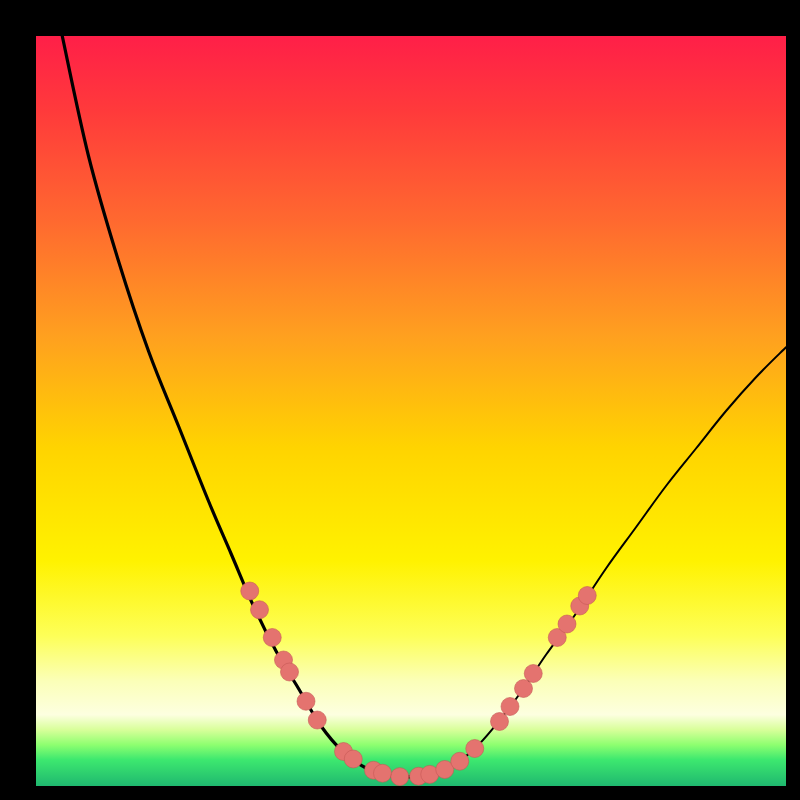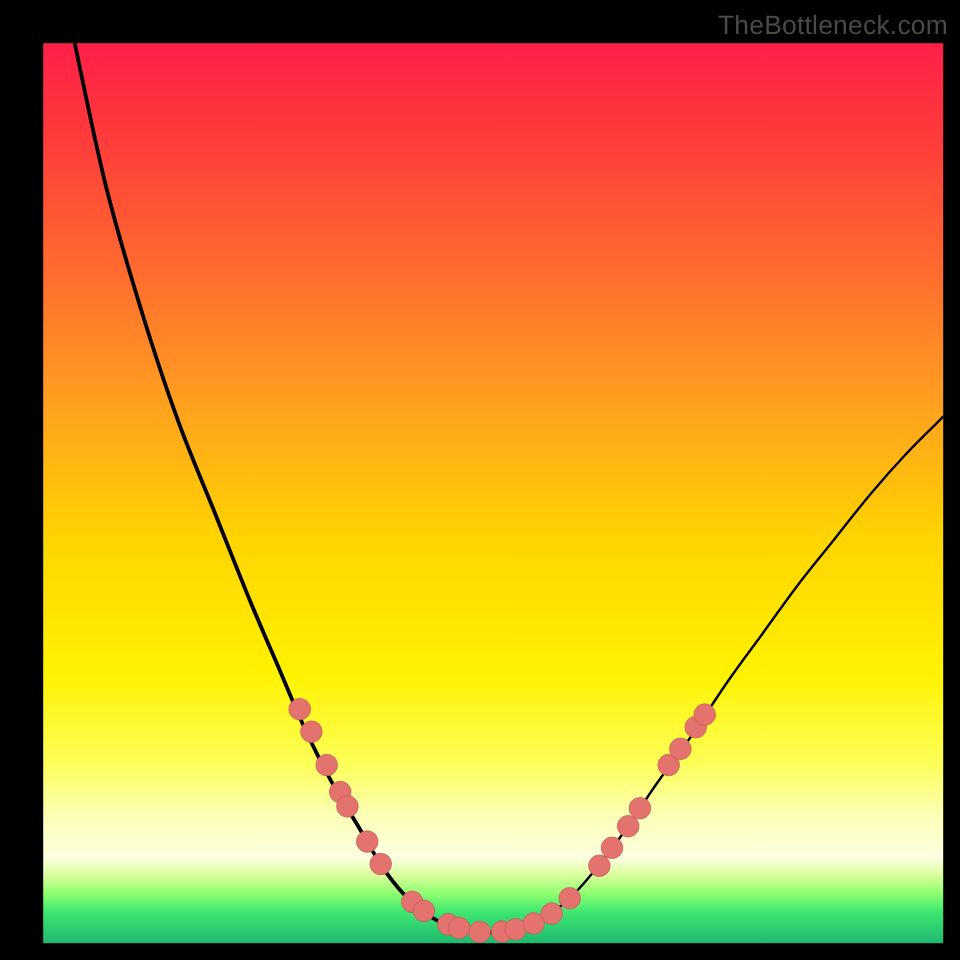--- a/index.html
+++ b/index.html
@@ -71,15 +71,14 @@
         <circle cx="474.00" cy="670.50" r="9" fill="#e4736f" stroke="#c65955" stroke-width="0.6"></circle>
         <circle cx="487.50" cy="652.50" r="9" fill="#e4736f" stroke="#c65955" stroke-width="0.6"></circle>
         <circle cx="497.25" cy="637.50" r="9" fill="#e4736f" stroke="#c65955" stroke-width="0.6"></circle>
         <circle cx="521.25" cy="601.50" r="9" fill="#e4736f" stroke="#c65955" stroke-width="0.6"></circle>
         <circle cx="531.00" cy="588.00" r="9" fill="#e4736f" stroke="#c65955" stroke-width="0.6"></circle>
         <circle cx="543.75" cy="570.00" r="9" fill="#e4736f" stroke="#c65955" stroke-width="0.6"></circle>
         <circle cx="551.25" cy="559.50" r="9" fill="#e4736f" stroke="#c65955" stroke-width="0.6"></circle>
       </svg>
   </div>
 
-  <div class="watermark" style="right: 10px; top: 8px;">TheBottleneck.com</div>
 
 </div>
 
 </body></html>

